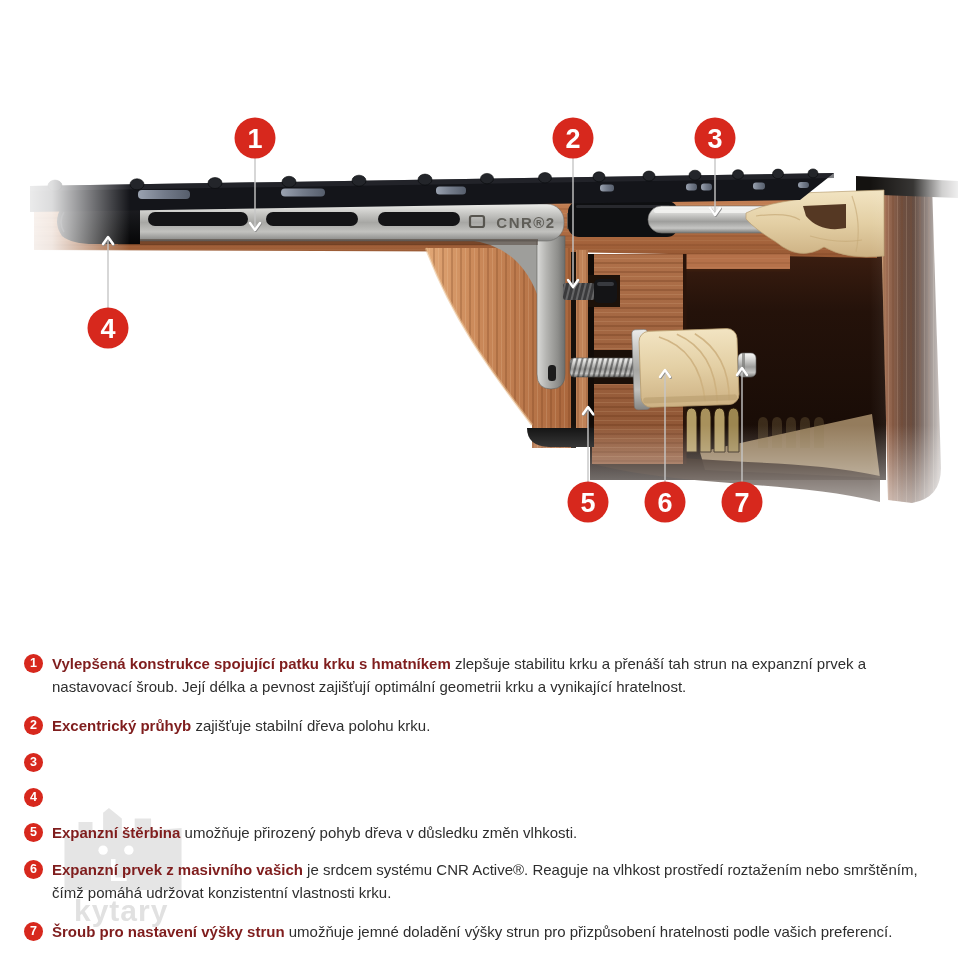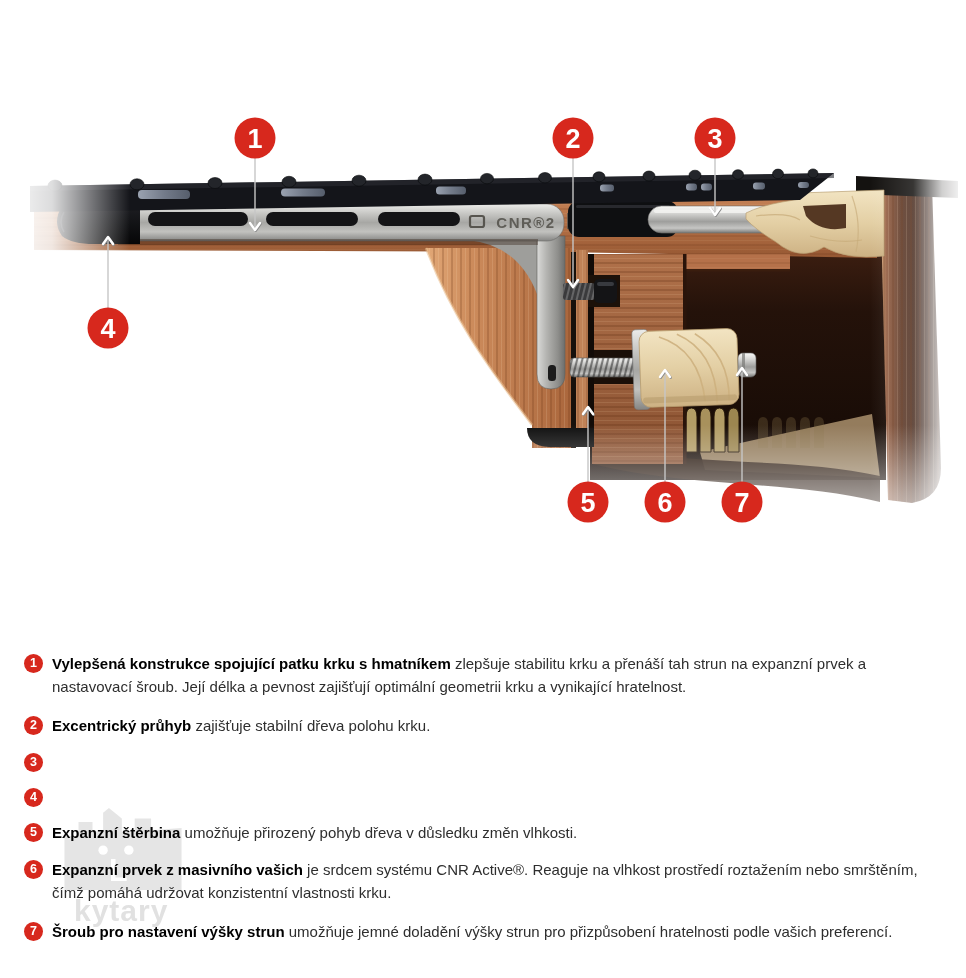--- a/index.html
+++ b/index.html
@@ -19,21 +19,21 @@
   .watermark { position:absolute; left:64px; top:808px; z-index:0; opacity:.85; }
   .watermark .wm-text { font-size:30px; font-weight:bold; color:#dcdcdc;
                         letter-spacing:1px; margin:0 0 0 10px; }
 
   
   .legend { position:absolute; left:24px; top:652px; right:20px; z-index:1; }
   .legend-item { display:flex; gap:9px; margin-bottom:14px;
                  font-size:15px; line-height:23px; color:#2e2e2e; }
   .legend-item.sp16 { margin-bottom:16px; }
   .legend-item p { margin:0; max-width:893px; }
-  .legend-item b { color:#000000; }
+  .legend-item b { color:#7f1d1d; }
   .bullet { flex:0 0 19px; width:19px; height:19px; margin-top:2px;
             border-radius:50%; background:var(--red); color:#fff;
             font-size:12.5px; font-weight:bold; display:flex;
             align-items:center; justify-content:center; }
 </style>
 </head>
 <body>
 
 <div class="stage">
 

